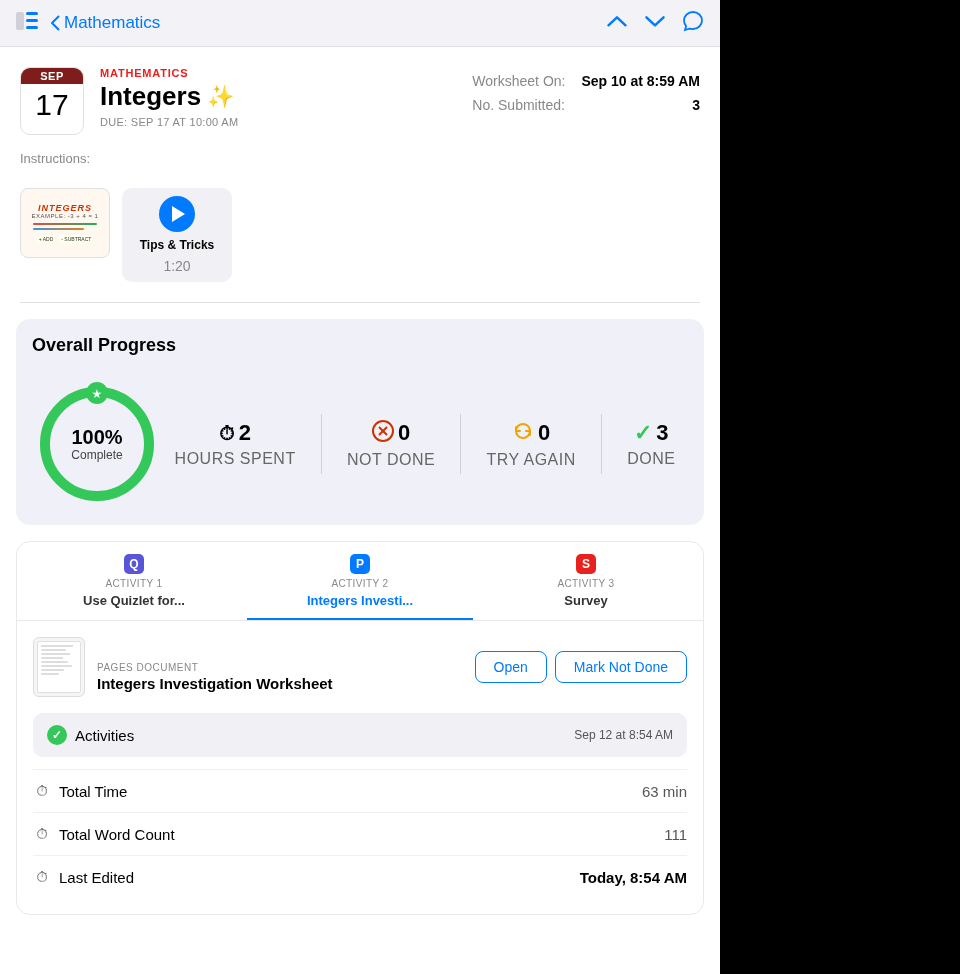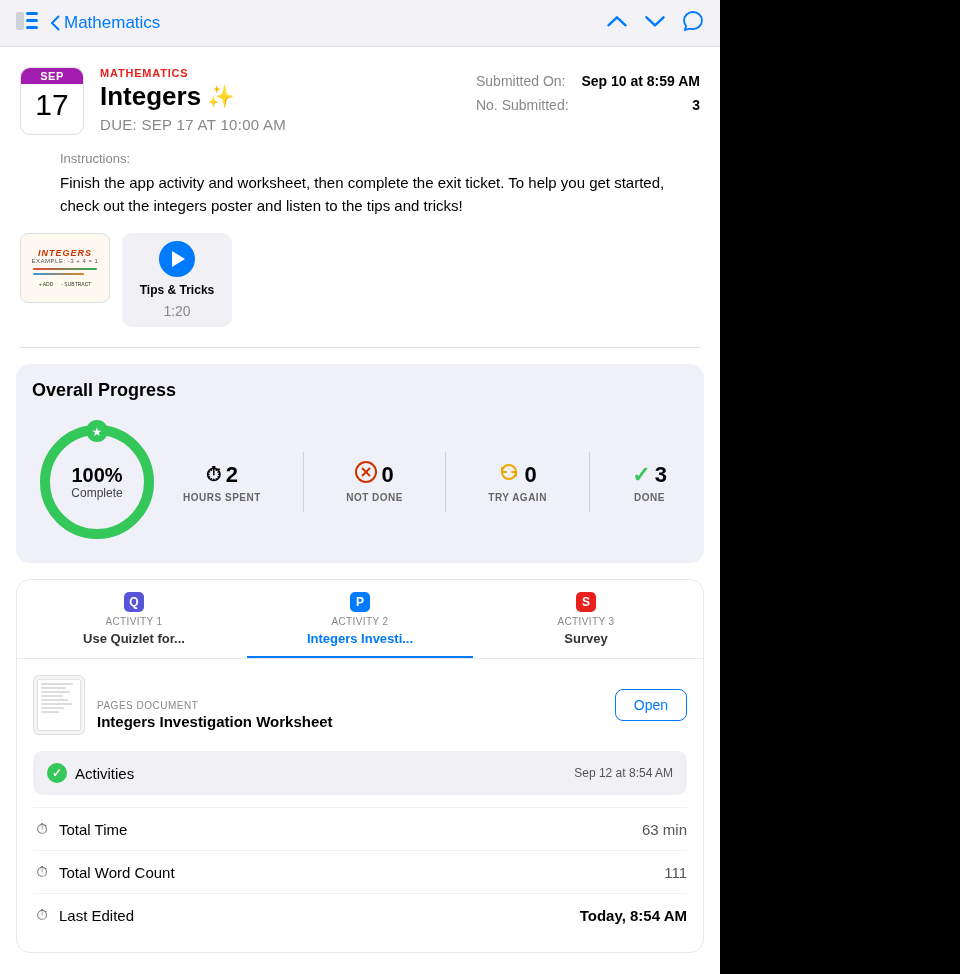--- a/index.html
+++ b/index.html
@@ -62,21 +62,21 @@
       min-width: 64px;
       height: 68px;
       border-radius: 10px;
       border: 1px solid #e0e0e0;
       overflow: hidden;
       display: flex;
       flex-direction: column;
       align-items: center;
     }
     .calendar-top {
-      background: #a21caf;
+      background: #7f1d1d;
       color: white;
       font-size: 11px;
       font-weight: 600;
       width: 100%;
       text-align: center;
       padding: 2px 0;
       letter-spacing: 0.5px;
     }
     .calendar-day {
       font-size: 30px;
@@ -100,21 +100,21 @@
     .assignment-title {
       font-size: 26px;
       font-weight: 700;
       color: #000;
       display: flex;
       align-items: center;
       gap: 6px;
     }
     .sparkle { font-size: 22px; }
     .due-date {
-      font-size: 15px;
+      font-size: 11px;
       color: #888;
       margin-top: 4px;
       font-weight: 500;
       letter-spacing: 0.3px;
     }
 
     .assignment-meta {
       display: flex;
       flex-direction: column;
       gap: 8px;
@@ -133,21 +133,20 @@
     }
     .meta-value {
       font-size: 14px;
       font-weight: 600;
       color: #000;
     }
 
     
     .instructions-section {
       padding: 0 20px 16px 20px;
-      margin-left: 40px;
     }
     .instructions-label {
       font-size: 13px;
       color: #888;
       margin-bottom: 6px;
     }
     .instructions-text {
       font-size: 15px;
       color: #000;
       line-height: 1.5;
@@ -256,21 +255,21 @@
     .progress-section {
       margin: 16px;
       background: #f0f1f8;
       border-radius: 14px;
       padding: 16px;
     }
     .progress-title {
       font-size: 18px;
       font-weight: 700;
       color: #000;
-      margin-bottom: 16px;
+      margin-bottom: 23px;
     }
     .progress-content {
       display: flex;
       align-items: center;
       gap: 0;
     }
 
     
     .progress-circle-container {
       width: 130px;
@@ -320,22 +319,22 @@
     }
     .stat-top {
       display: flex;
       align-items: center;
       gap: 4px;
       font-size: 22px;
       font-weight: 700;
     }
     .stat-icon { font-size: 20px; }
     .stat-label {
-      font-size: 10px;
-      font-weight: 700;
+      font-size: 16px;
+      font-weight: 400;
       color: #666;
       letter-spacing: 0.5px;
       text-transform: uppercase;
     }
 
     
     .activities-section {
       margin: 0 16px;
       background: #fff;
       border-radius: 14px;
@@ -583,33 +582,32 @@
         <div class="subject-label">MATHEMATICS</div>
         <div class="assignment-title">
           <span>Integers</span>
           <span class="sparkle">✨</span>
         </div>
         <div class="due-date">DUE: SEP 17 AT 10:00 AM</div>
       </div>
 
       <div class="assignment-meta">
         <div class="meta-row">
-          <span class="meta-label">Submitted On:</span>
+          <span class="meta-label">Worksheet On:</span>
           <span class="meta-value">Sep 10 at 8:59 AM</span>
         </div>
         <div class="meta-row">
           <span class="meta-label">No. Submitted:</span>
           <span class="meta-value">3</span>
         </div>
       </div>
     </div>
 
     <div class="instructions-section">
       <div class="instructions-label">Instructions:</div>
-      <div class="instructions-text">Finish the app activity and worksheet, then complete the exit ticket. To help you get started, check out the integers poster and listen to the tips and tricks!</div>
     </div>
 
     <div class="attachments-section">
 
       <div class="attachment-poster">
         <div class="poster-title">INTEGERS</div>
         <div class="poster-subtitle">EXAMPLE: -3 + 4 = 1</div>
         <div class="poster-lines">
           <div class="poster-line" style="background:linear-gradient(to right, #e74c3c, #27ae60);"></div>
           <div class="poster-line" style="background:linear-gradient(to right, #3498db, #e67e22); width:80%;"></div>
@@ -748,20 +746,21 @@
               <div class="doc-line" style="width:65%;"></div>
               <div class="doc-line" style="width:50%;"></div>
             </div>
           </div>
           <div class="doc-info">
             <div class="doc-type">PAGES DOCUMENT</div>
             <div class="doc-name">Integers Investigation Worksheet</div>
           </div>
           <div class="doc-actions">
             <button class="doc-btn">Open</button>
+            <button class="doc-btn">Mark Not Done</button>
           </div>
         </div>
 
         <div class="submitted-row">
           <div class="submitted-left">
             <div class="check-circle">✓</div>
             <span>Activities</span>
           </div>
           <span class="submitted-time">Sep 12 at 8:54 AM</span>
         </div>

